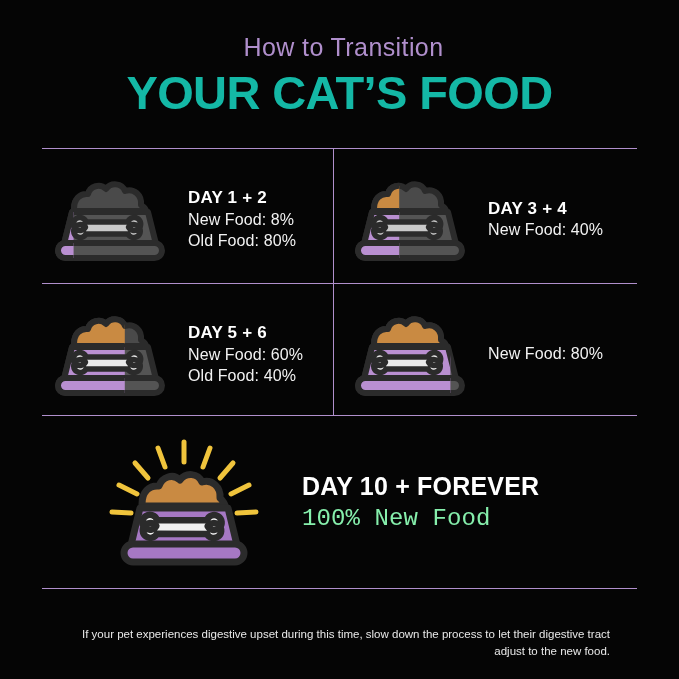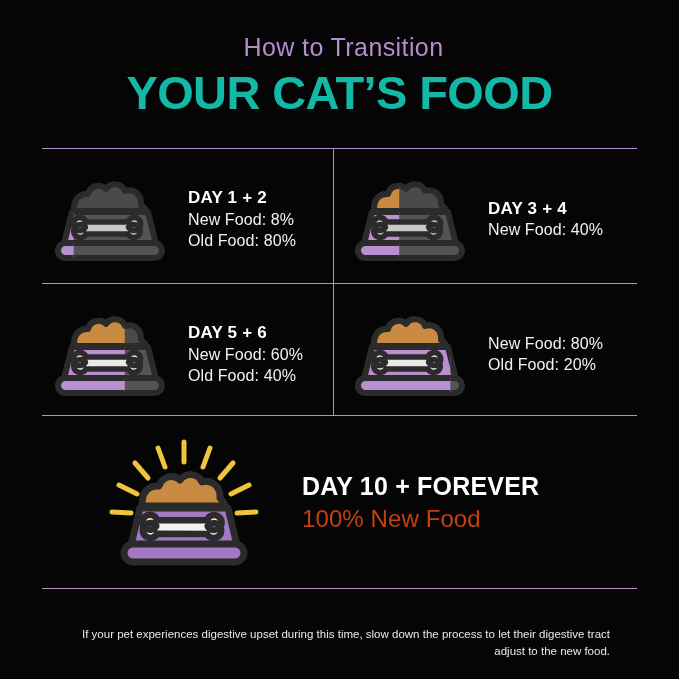--- a/index.html
+++ b/index.html
@@ -92,26 +92,27 @@
   }
   #final-day {
     color: #ffffff;
     font-size: 25px;
     font-weight: 700;
     letter-spacing: 0.2px;
     line-height: 1.3;
     white-space: nowrap;
   }
   #final-sub {
-    color: #c2410c;
+    color: #86efac;
     font-size: 24px;
     font-weight: 400;
     letter-spacing: 0.1px;
     line-height: 1.3;
     white-space: nowrap;
+    font-family: Liberation Mono, monospace;
   }
 
   
   #footer {
     position: absolute;
     left: 70px;
     top: 626px;
     width: 540px;
     text-align: right;
     color: #e8e8e8;
@@ -262,21 +263,20 @@
         <g clip-path="url(#clipBowl4)">
           <rect x="10" y="74" width="104" height="15" rx="7.5" fill="#b98fd1" stroke="#2b2b2b" stroke-width="6"></rect>
         </g>
         <g>
           <path d="M44 59 m-6 -6 a6.5 6.5 0 1 0 -0.5 5.2 a6.5 6.5 0 1 0 0.5 6.8 L80 65 a6.5 6.5 0 1 0 0.5 -6.8 a6.5 6.5 0 1 0 -0.5 -5.2 Z" fill="#e9e9e9" stroke="#2b2b2b" stroke-width="5.5" stroke-linejoin="round"></path>
         </g>
       </svg>
     </div>
     <div class="cell-text">
       <div class="food-line">New Food: 80%</div>
-      <div class="food-line">Old Food: 20%</div>
     </div>
   </div>
 
   <div id="final-row">
     <div style="margin-left:62px;">
       <svg width="160" height="140" viewBox="0 0 160 140">
 
         <g stroke="#f0c43c" stroke-width="5" stroke-linecap="round">
           <line x1="80" y1="10" x2="80" y2="30"></line>
           <line x1="54" y1="16" x2="61" y2="35"></line>

